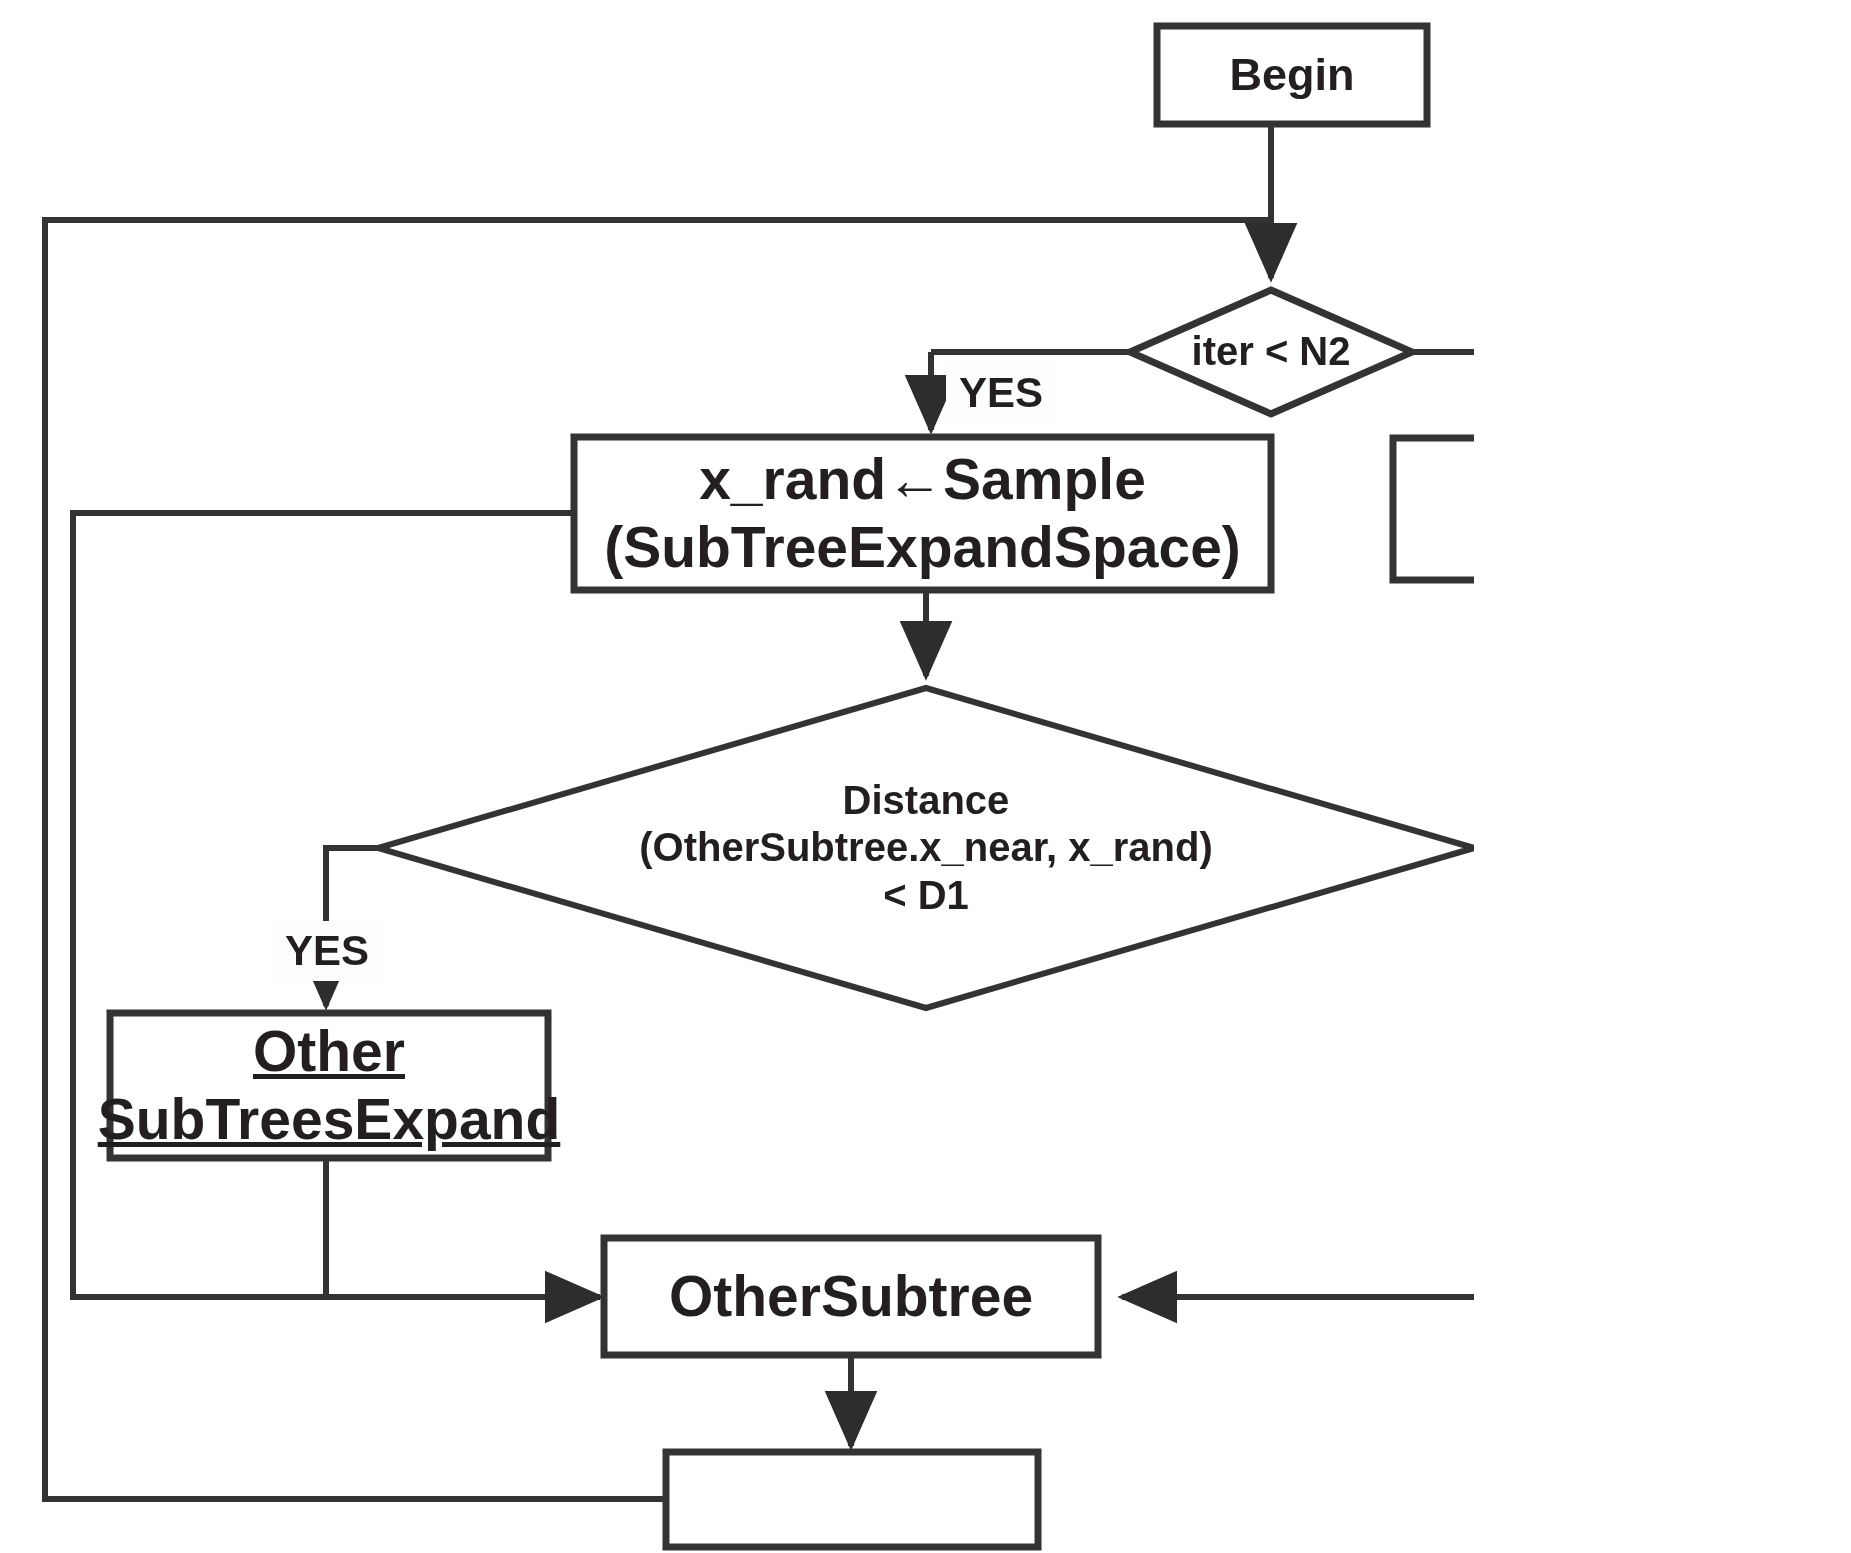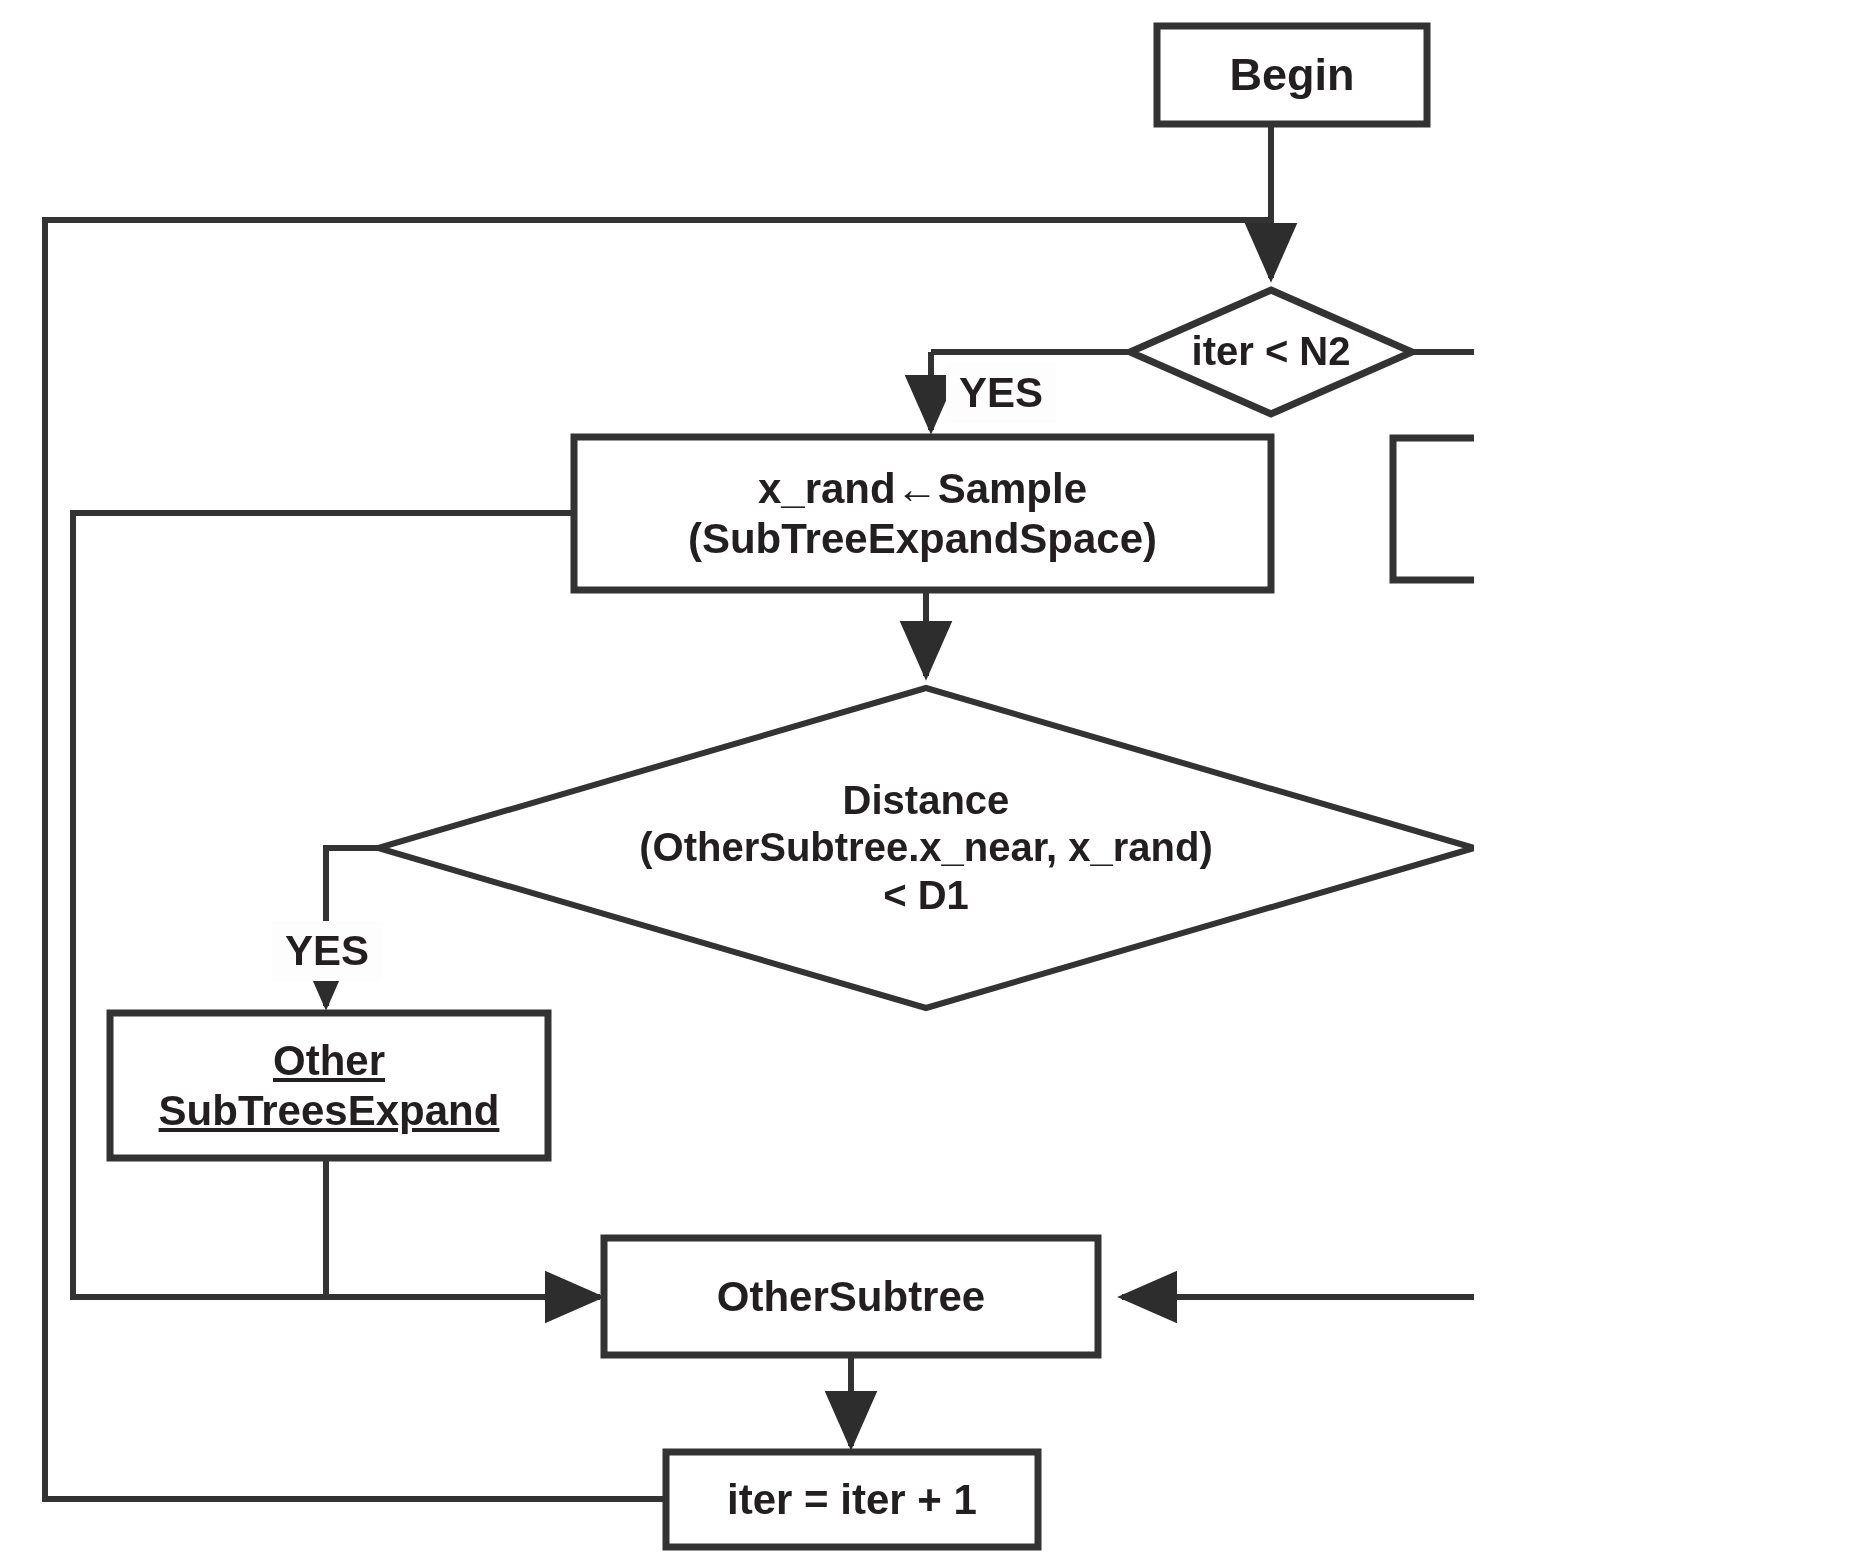--- a/index.html
+++ b/index.html
@@ -40,21 +40,21 @@
     position: absolute;
     display: flex;
     align-items: center;
     justify-content: center;
     font-weight: bold;
     color: #231f20;
     background: #fdfdfd;
     line-height: 1;
   }
   .f-begin   { font-size: 45px; }
-  .f-box     { font-size: 42px; }
+  .f-box     { font-size: 57px; }
   .f-diamond { font-size: 40px; }
   .f-edge    { font-size: 42px; margin-top: 41px; }
 </style>
 </head>
 <body>
 
 <div id="flowchart-root">
 
   <svg id="flow-svg" viewBox="0 0 1851 1553">
     <defs>
@@ -116,21 +116,20 @@
 
   <div class="node-label f-diamond" style="left:566px; top:758px; width:720px; height:180px;">Distance
 (OtherSubtree.x_near,  x_rand)
 &lt; D1</div>
 
   <div class="node-label f-box" style="left:110px; top:1013px; width:438px; height:145px;text-decoration:underline;">Other
 SubTreesExpand</div>
 
   <div class="node-label f-box" style="left:604px; top:1238px; width:494px; height:117px;">OtherSubtree</div>
 
-  <div class="node-label f-box" style="left:666px; top:1452px; width:372px; height:95px;">iter = iter + 1</div>
 
   <div class="edge-label f-edge" style="left:946px; top:322px; width:110px; height:60px;">YES</div>
 
   <div class="edge-label f-edge" style="left:1513px; top:322px; width:86px; height:60px;">NO</div>
 
   <div class="edge-label f-edge" style="left:272px; top:880px; width:110px; height:60px;">YES</div>
 
   <div class="edge-label f-edge" style="left:1524px; top:985px; width:86px; height:60px;">NO</div>
 
 </div>

